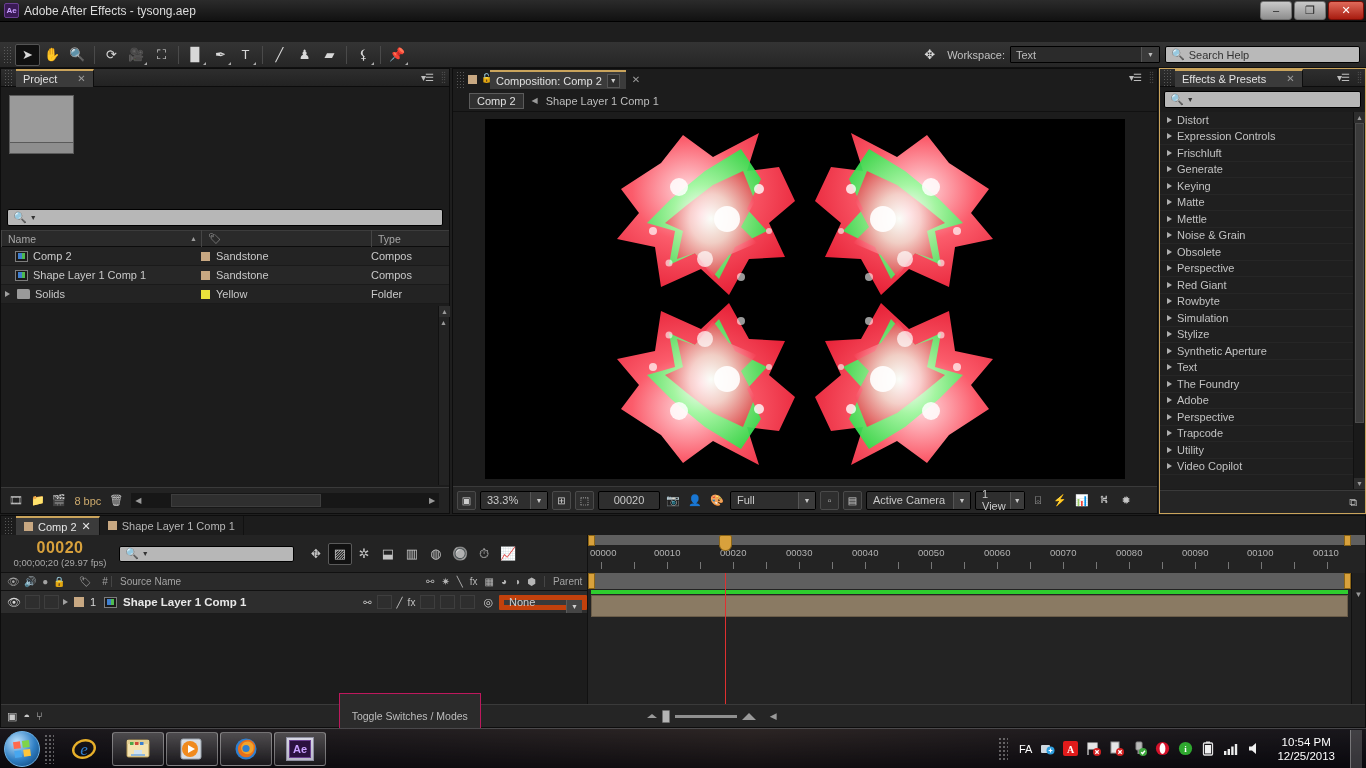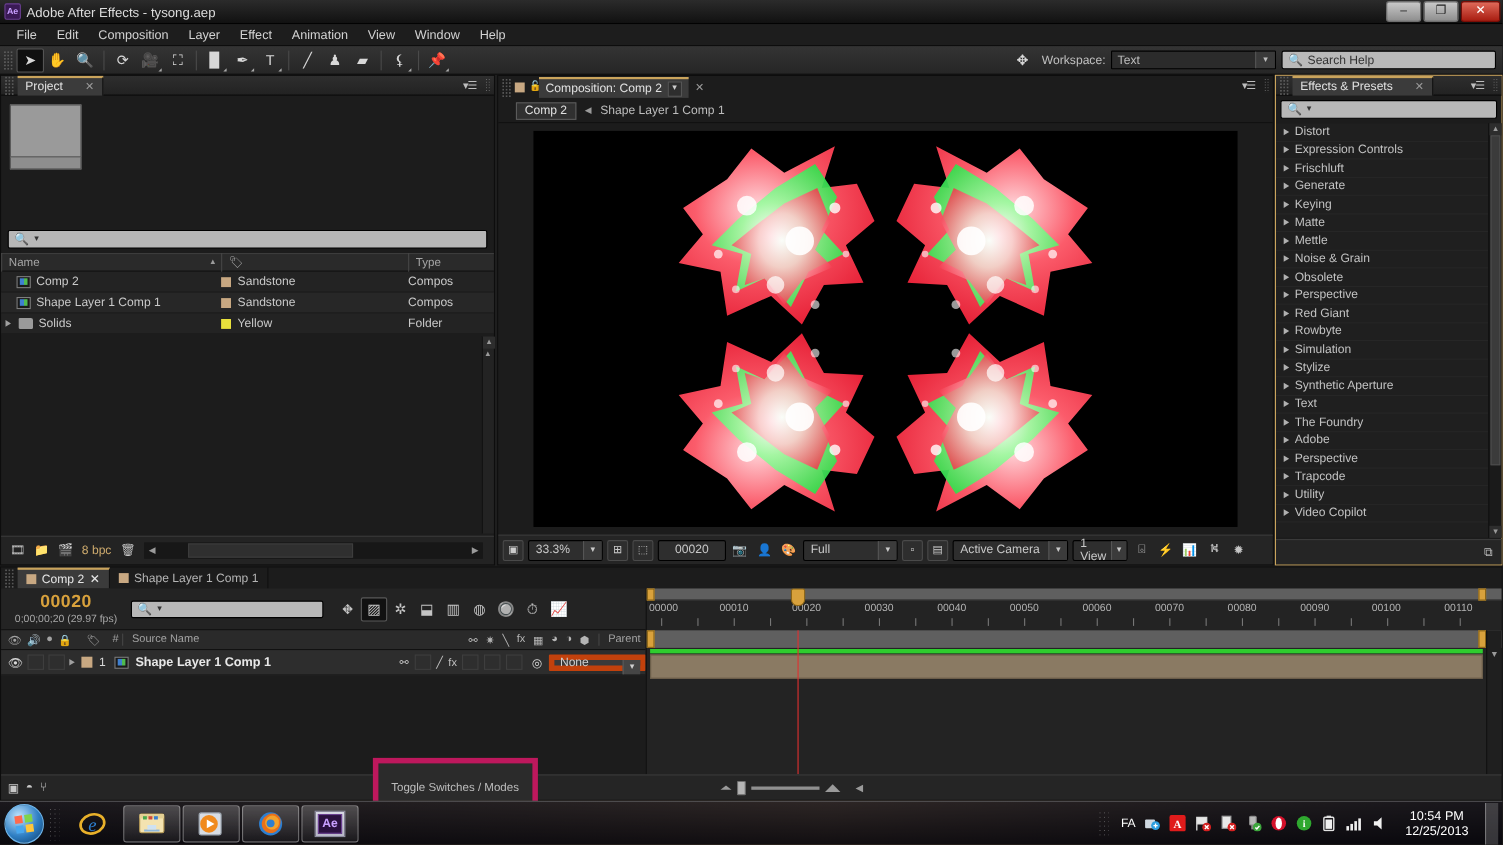--- a/index.html
+++ b/index.html
@@ -212,21 +212,21 @@
     border-left:1px solid #111;}
   .work-area { position:absolute;left:0;right:0;top:0;height:16px;background:#5f5f5f;}
   .wa-cap { position:absolute;top:0;width:7px;height:16px;background:#d8a13c;border:1px solid #8a6416;}
   .green-bar { position:absolute;left:3px;right:17px;top:17px;height:4px;background:#2ecc2e;}
   .layer-bar { position:absolute;left:3px;right:17px;top:22px;height:22px;background:#8a7a63;border:1px solid #6b5d49;}
   .playhead { position:absolute; top:0; bottom:0; width:1px; background:#e03030; }
   .ph-head { position:absolute; top:-38px; left:-6px; width:13px;height:16px;background:#d8a13c;
     border:1px solid #8a6416; border-radius:2px 2px 6px 6px;}
   .tl-bottom { position:absolute;left:0;bottom:0;width:100%;height:23px;background:#252525;
     border-top:1px solid #3a3a3a;display:flex;align-items:center;gap:6px;padding-left:6px;}
-  .toggle-sw { background:#2b2b2b;border:5px solid #be185d;padding:16px 12px;font-size:10.5px;color:#bdbdbd;}
+  .toggle-sw { background:#2b2b2b;border:1px solid #be185d;padding:16px 12px;font-size:10.5px;color:#bdbdbd;}
   .zoom-slider { display:flex;align-items:center;gap:5px; }
   .zs-line { width:62px;height:3px;background:#8f8f8f;}
   .zs-knob { width:8px;height:13px;background:#b5b5b5;border:1px solid #6f6f6f;border-radius:1px;}
   .tri-s { width:0;height:0;border-left:5px solid transparent;border-right:5px solid transparent;border-bottom:4px solid #9a9a9a;}
   .tri-l { width:0;height:0;border-left:7px solid transparent;border-right:7px solid transparent;border-bottom:7px solid #9a9a9a;}
 
   
   .desktop-strip { position:absolute; left:0; top:728px; width:1366px; height:40px;
     background:linear-gradient(90deg,#2b2218,#4a3a27 30%,#6d5336 55%,#3d2f20 80%,#241d14);}
   .taskbar { position:absolute; left:0; top:728px; width:1366px; height:40px;
@@ -259,31 +259,20 @@
   <div class="titlebar">
     <div class="ae-logo">Ae</div>
     <div class="title-text">Adobe After Effects - tysong.aep</div>
     <div class="winbtns">
       <div class="winbtn">–</div>
       <div class="winbtn">❐</div>
       <div class="winbtn close">✕</div>
     </div>
   </div>
 
-  <div class="menubar">
-    <span>File</span>
-    <span>Edit</span>
-    <span>Composition</span>
-    <span>Layer</span>
-    <span>Effect</span>
-    <span>Animation</span>
-    <span>View</span>
-    <span>Window</span>
-    <span>Help</span>
-  </div>
 
   <div class="toolbar">
     <div class="grip"></div>
     <div class="tool sel">➤</div>
     <div class="tool">✋</div>
     <div class="tool">🔍</div>
     <div class="tsep"></div>
     <div class="tool">⟳</div>
     <div class="tool">🎥<span class="corner"></span></div>
     <div class="tool">⛶</div>

